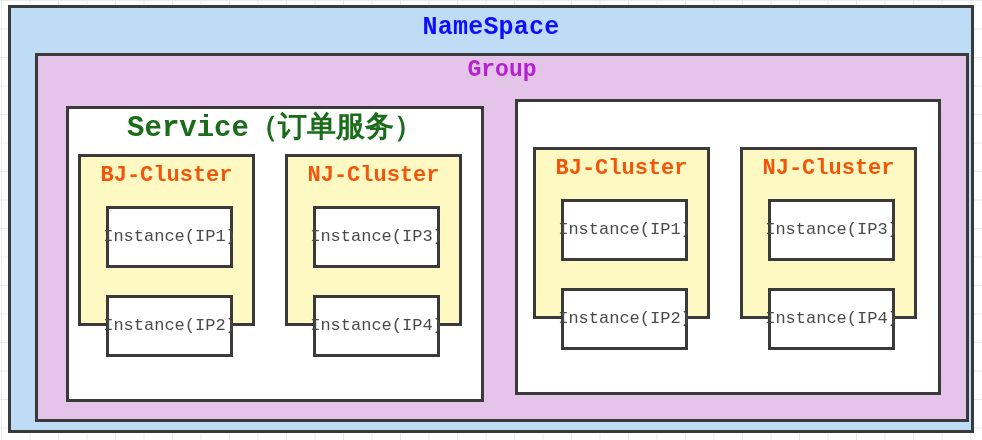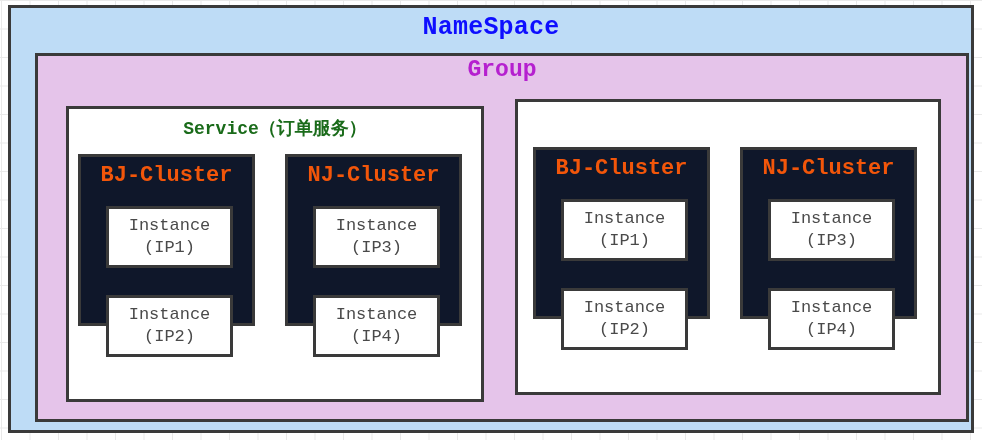--- a/index.html
+++ b/index.html
@@ -89,31 +89,31 @@
     width: 426px;
     height: 296px;
   }
   .service-title {
     position: absolute;
     left: 0;
     top: 5px;
     width: 100%;
     text-align: center;
     color: #1a6b1a;
-    font-size: 18px;
+    font-size: 29px;
     font-weight: bold;
     line-height: 30px;
     white-space: nowrap;
   }
 
   
   .cluster {
     position: absolute;
     box-sizing: border-box;
-    background: #0f172a;
+    background: #fef9c3;
     border: 3px solid #3a3a3a;
     top: 45px;
     width: 177px;
     height: 172px;
   }
   .cluster-left  { left: 9px; }
   .cluster-right { left: 216px; }
   .service-b .cluster-left  { left: 15px; }
   .service-b .cluster-right { left: 222px; }
 
@@ -133,21 +133,20 @@
   
   .instance {
     position: absolute;
     box-sizing: border-box;
     background: #ffffff;
     border: 3px solid #3a3a3a;
     left: 25px;
     width: 127px;
     height: 62px;
     display: flex;
-    flex-direction: column;
     align-items: center;
     justify-content: center;
   }
   .instance-top    { top: 49px; }
   .instance-bottom { top: 138px; }
 
   .instance-line {
     color: #4a4a4a;
     font-size: 17px;
     line-height: 22px;

